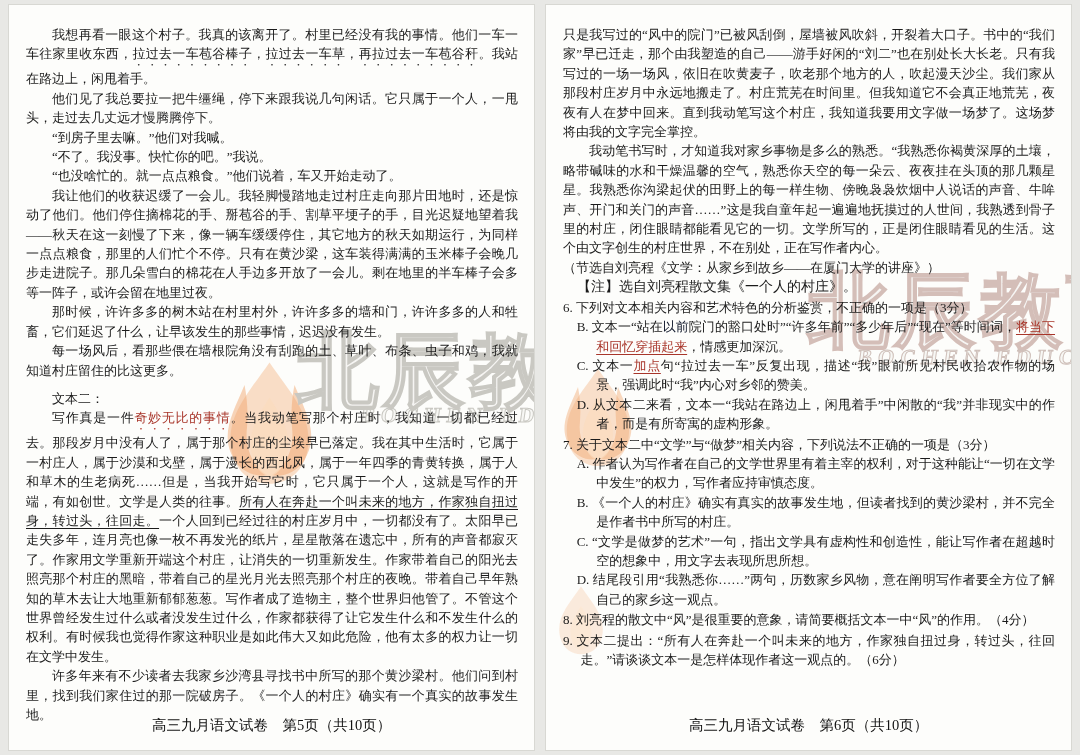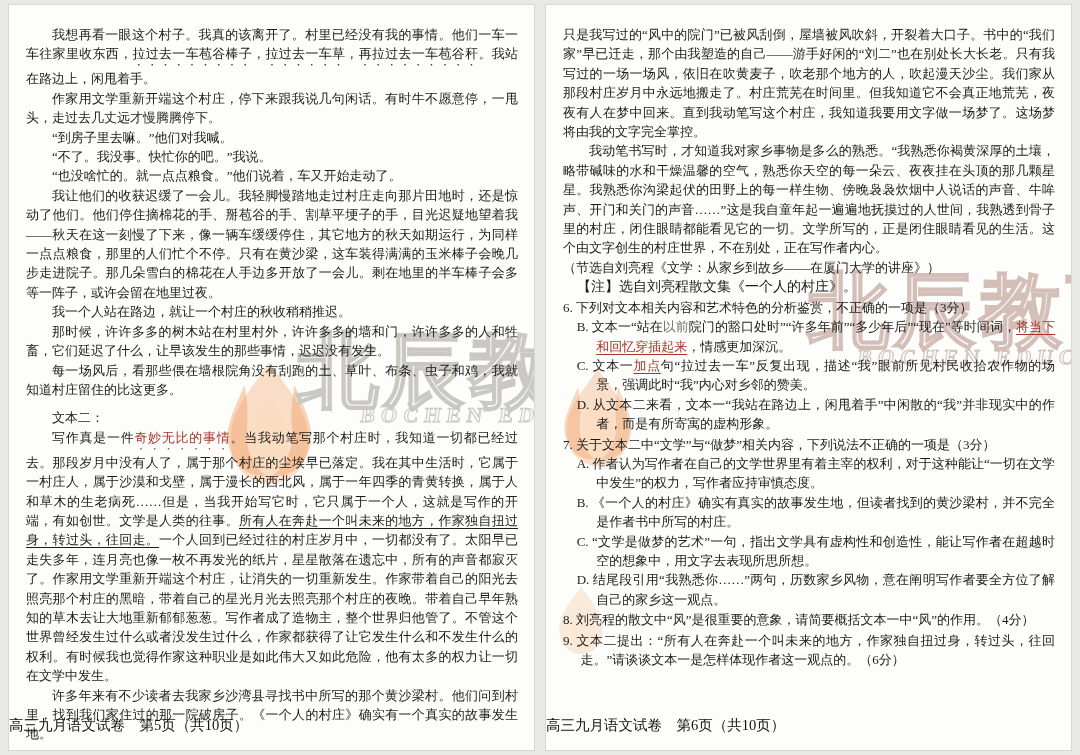--- a/index.html
+++ b/index.html
@@ -30,25 +30,25 @@
   .em-dot{
     -webkit-text-emphasis:filled dot #2a2a2a;-webkit-text-emphasis-position:under right;
     text-emphasis:filled dot #2a2a2a;text-emphasis-position:under right;
   }
   .em-dot-red{
     color:#a8352a;
     -webkit-text-emphasis:filled dot #b0392c;-webkit-text-emphasis-position:under right;
     text-emphasis:filled dot #b0392c;text-emphasis-position:under right;
   }
   .underline{text-decoration:underline;text-underline-offset:3px;}
-  .red{color:#737373;}
+  .red{color:#0f172a;}
   .red-u{color:#a8352a;text-decoration:underline;text-decoration-color:#a8352a;text-underline-offset:3px;}
   .foot{
     position:absolute;bottom:15px;left:0;right:0;z-index:2;
-    text-align:left;font-size:14.5px;color:#111;
+    text-align:center;font-size:14.5px;color:#111;
   }
   
   .wm-big{
     position:absolute;z-index:1;white-space:nowrap;
     font-weight:bold;font-size:82px;letter-spacing:4px;
     color:rgba(214,213,208,0.18);
     -webkit-text-stroke:1.6px #c9c8c2;
   }
   .wm-sub{
     position:absolute;z-index:1;white-space:nowrap;
@@ -72,26 +72,25 @@
         <path d="M50 2 C68 28 86 46 80 74 C76 92 62 99 50 99 C38 99 24 92 20 74 C14 46 32 28 50 2 Z" fill="#f6c29a" opacity="0.55"></path>
         <path d="M30 20 C20 44 10 60 22 80 C28 90 40 94 48 92 C36 84 30 70 32 54 C33 42 32 30 30 20 Z" fill="#ef9f63" opacity="0.45"></path>
         <path d="M70 20 C80 44 90 60 78 80 C72 90 60 94 52 92 C64 84 70 70 68 54 C67 42 68 30 70 20 Z" fill="#ef9f63" opacity="0.45"></path>
         <path d="M50 30 C60 46 68 58 64 76 C61 88 54 93 50 93 C46 93 39 88 36 76 C32 58 40 46 50 30 Z" fill="#fbdcbd" opacity="0.7"></path>
       </svg>
     </div>
     <div class="wm-big" style="left:288px;top:312px;">北辰教育</div>
     <div class="wm-sub" style="left:352px;top:398px;">BOCHEN EDUCATION</div>
     <div class="pagebody">
         <p class="p indent"><span>我想再看一眼这个村子。我真的该离开了。村里已经没有我的事情。他们一车一车往家里收东西，</span><span class="em-dot">拉过去一车苞谷棒子，拉过去一车草，再拉过去一车苞谷秆</span><span>。我站在路边上，闲甩着手。</span></p>
-        <p class="p indent"><span>作家用文学重新开端这个村庄，停下来跟我说几句闲话。有时牛不愿意停，一甩头，走过去几丈远才慢腾腾停下。</span></p>
+        <p class="p indent"><span>他们见了我总要拉一把牛缰绳，停下来跟我说几句闲话。它只属于一个人，一甩头，走过去几丈远才慢腾腾停下。</span></p>
         <p class="p indent"><span>“到房子里去嘛。”他们对我喊。</span></p>
         <p class="p indent"><span>“不了。我没事。快忙你的吧。”我说。</span></p>
         <p class="p indent"><span>“也没啥忙的。就一点点粮食。”他们说着，车又开始走动了。</span></p>
         <p class="p indent"><span>我让他们的收获迟缓了一会儿。我轻脚慢踏地走过村庄走向那片田地时，还是惊动了他们。他们停住摘棉花的手、掰苞谷的手、割草平埂子的手，目光迟疑地望着我——秋天在这一刻慢了下来，像一辆车缓缓停住，其它地方的秋天如期运行，为同样一点点粮食，那里的人们忙个不停。只有在黄沙梁，这车装得满满的玉米棒子会晚几步走进院子。那几朵雪白的棉花在人手边多开放了一会儿。剩在地里的半车棒子会多等一阵子，或许会留在地里过夜。</span></p>
-        <p class="p indent"><span>我一个人站在路边，就让一个村庄的秋收稍稍推迟。</span></p>
         <p class="p indent"><span>那时候，许许多多的树木站在村里村外，许许多多的墙和门，许许多多的人和牲畜，它们延迟了什么，让早该发生的那些事情，迟迟没有发生。</span></p>
         <p class="p indent"><span>每一场风后，看那些偎在墙根院角没有刮跑的土、草叶、布条、虫子和鸡，我就知道村庄留住的比这更多。</span></p>
         <p class="p indent gap-top"><span>文本二：</span></p>
         <p class="p indent"><span>写作真是一件</span><span class="em-dot-red">奇妙无比的事情</span><span>。当我动笔写那个村庄时，我知道一切都已经过去。那段岁月中没有人了，属于那个村庄的尘埃早已落定。我在其中生活时，它属于一村庄人，属于沙漠和戈壁，属于漫长的西北风，属于一年四季的青黄转换，属于人和草木的生老病死……但是，当我开始写它时，它只属于一个人，这就是写作的开端，有如创世。文学是人类的往事。</span><span class="underline">所有人在奔赴一个叫未来的地方，作家独自扭过身，转过头，往回走。</span><span>一个人回到已经过往的村庄岁月中，一切都没有了。太阳早已走失多年，连月亮也像一枚不再发光的纸片，星星散落在遗忘中，所有的声音都寂灭了。作家用文学重新开端这个村庄，让消失的一切重新发生。作家带着自己的阳光去照亮那个村庄的黑暗，带着自己的星光月光去照亮那个村庄的夜晚。带着自己早年熟知的草木去让大地重新郁郁葱葱。写作者成了造物主，整个世界归他管了。不管这个世界曾经发生过什么或者没发生过什么，作家都获得了让它发生什么和不发生什么的权利。有时候我也觉得作家这种职业是如此伟大又如此危险，他有太多的权力让一切在文学中发生。</span></p>
         <p class="p indent"><span>许多年来有不少读者去我家乡沙湾县寻找书中所写的那个黄沙梁村。他们问到村里，找到我们家住过的那一院破房子。《一个人的村庄》确实有一个真实的故事发生地。</span></p>
       </div>
     <footer class="foot">
       <span>高三九月语文试卷</span>　<span>第5页（共10页）</span>
     </footer>
   </section>

